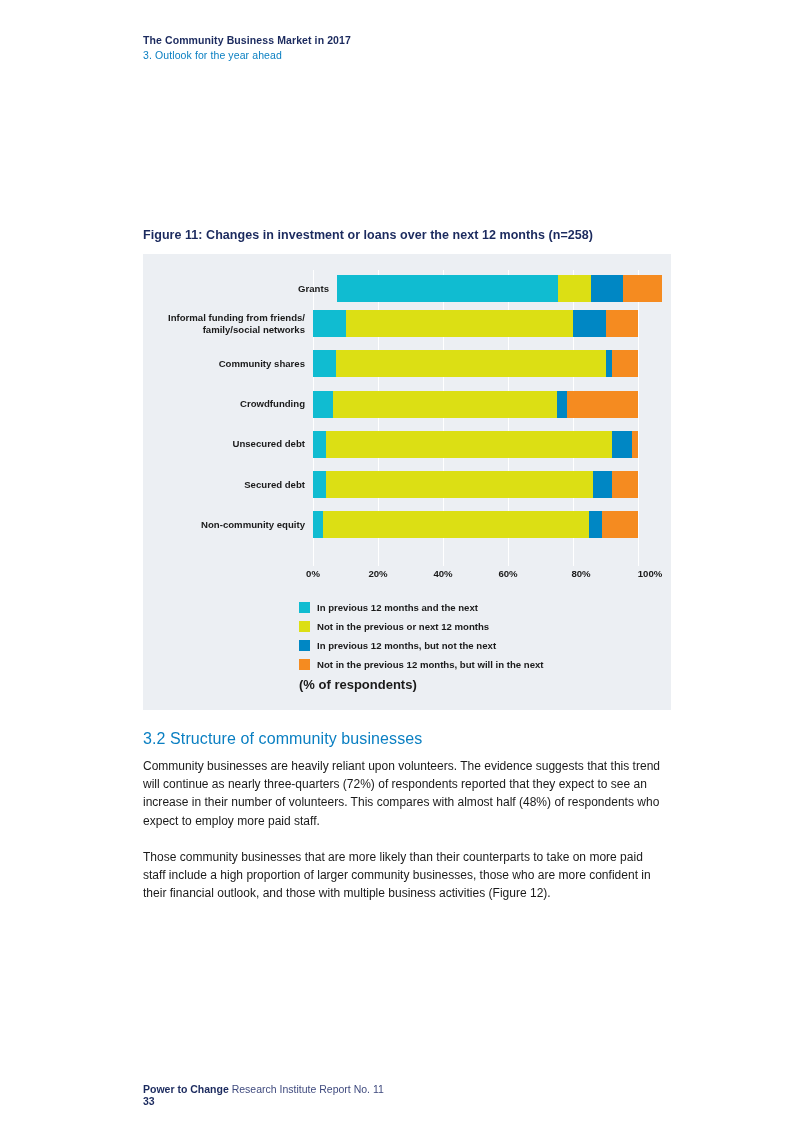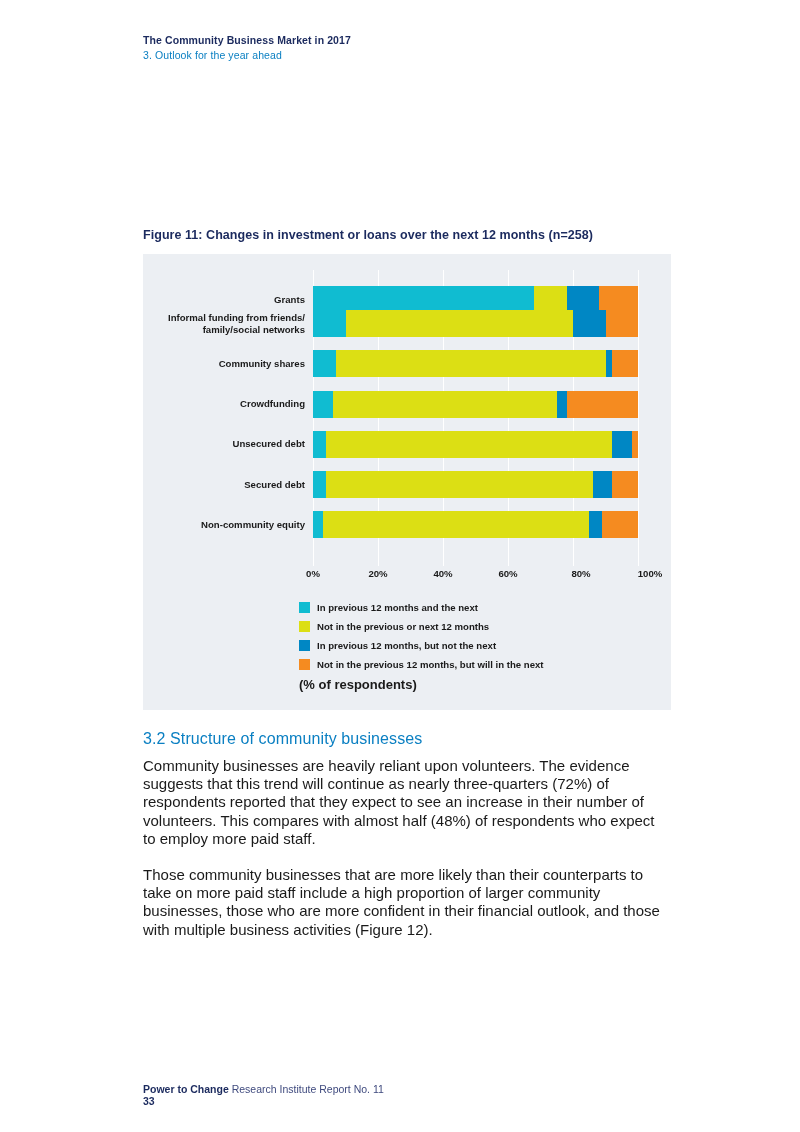--- a/index.html
+++ b/index.html
@@ -168,21 +168,21 @@
     letter-spacing: 0.1px;
   }
   .body-copy {
     position: absolute;
     left: 143px;
     top: 757px;
     width: 524px;
   }
   .body-copy p {
     margin: 0 0 18px 0;
-    font-size: 15px;
+    font-size: 12px;
     line-height: 18.2px;
     color: #1a1a1a;
     letter-spacing: 0.01px;
   }
 
   
   .footer {
     position: absolute;
     left: 143px;
     top: 1083px;
@@ -222,21 +222,21 @@
     <div class="plot">
       <div class="gridlines">
           <div class="gridline" style="left: 0px;"></div>
           <div class="gridline" style="left: 65px;"></div>
           <div class="gridline" style="left: 130px;"></div>
           <div class="gridline" style="left: 195px;"></div>
           <div class="gridline" style="left: 260px;"></div>
           <div class="gridline" style="left: 325px;"></div>
         </div>
       <div class="rows">
-          <div class="row" style="top: 16px;">
+          <div class="row" style="top: 5px; margin-left: 24px;">
             <div class="cat-label">Grants</div>
             <div class="seg" style="width: 221px; background: rgb(16, 188, 209);"></div>
             <div class="seg" style="width: 32.5px; background: rgb(220, 223, 20);"></div>
             <div class="seg" style="width: 32.5px; background: rgb(0, 135, 196);"></div>
             <div class="seg" style="width: 39px; background: rgb(245, 139, 32);"></div>
           </div>
           <div class="row" style="top: 40.2px;">
             <div class="cat-label">Informal funding from friends/
 family/social networks</div>
             <div class="seg" style="width: 32.5px; background: rgb(16, 188, 209);"></div>

